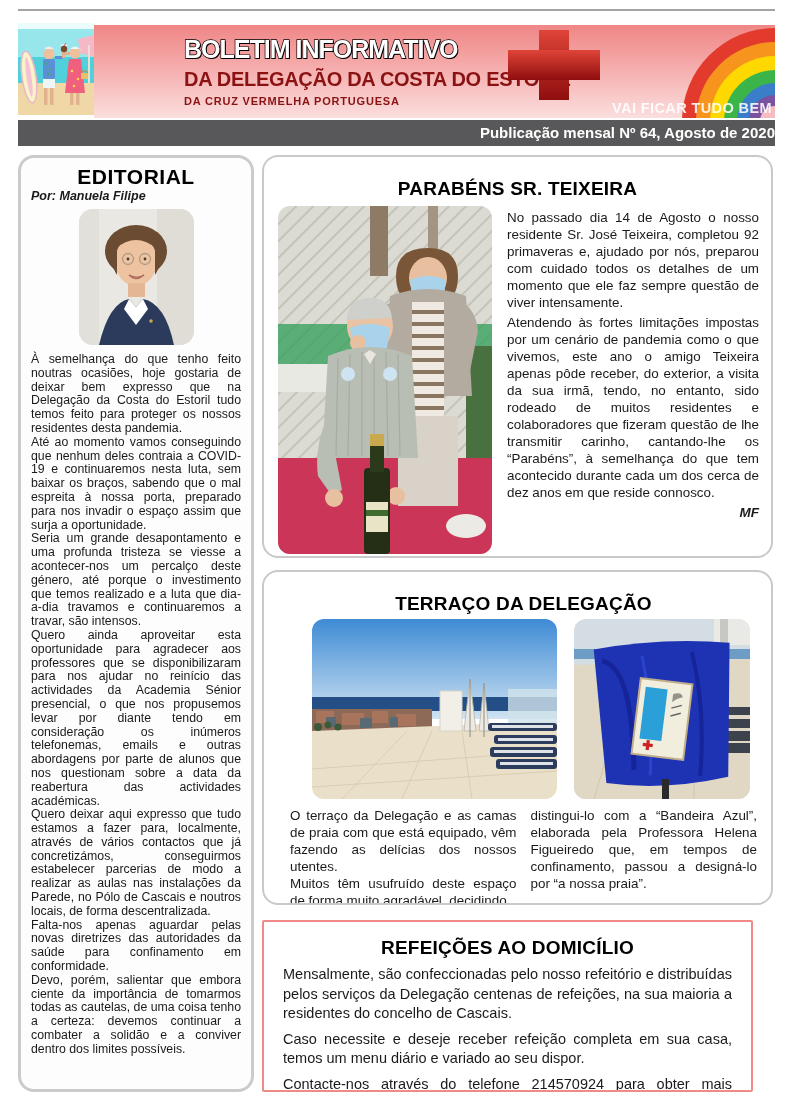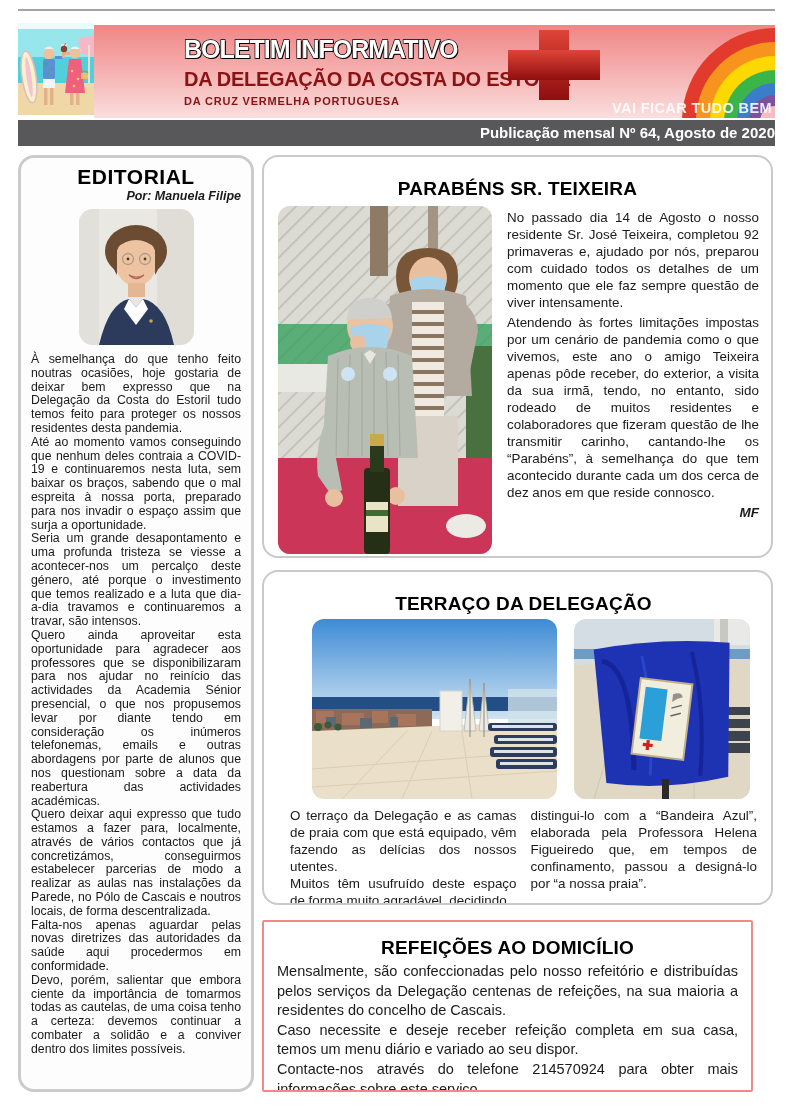--- a/index.html
+++ b/index.html
@@ -38,21 +38,21 @@
 
   
   .box { position:absolute; background:#fff; box-sizing:border-box; border:2px solid #c9c9c9; border-radius:16px; overflow:hidden; }
   .box h2 { margin:21px 6px 4px; text-align:center; font-size:19px; letter-spacing:0.2px; color:#000; }
 
   .editorial-box {
     left:18px; top:155px; width:236px; height:937px;
     border:3px solid #cbcbcb; background:#fdfdfd; padding:5px 10px;
   }
   .editorial-box h2 { margin:2px 0 0; font-size:21px; letter-spacing:0.5px; }
-  .byline { text-align:right; font-weight:bold; font-style:italic; font-size:12.5px; margin-top:0; }
+  .byline { text-align:left; font-weight:bold; font-style:italic; font-size:12.5px; margin-top:0; }
   .portrait { width:115px; height:136px; margin:6px auto 8px; border-radius:14px; overflow:hidden; }
   .editorial-box p { margin:0; font-size:12.3px; line-height:13.8px; text-align:justify; }
 
   .box-teixeira { left:262px; top:155px; width:511px; height:403px; }
   .teixeira-body { display:flex; padding:2px 8px 0 14px; }
   .photo { border-radius:12px; overflow:hidden; flex:none; }
   .teixeira-photo { width:214px; height:348px; }
   .teixeira-text { margin-left:11px; width:265px; }
   .teixeira-text p { margin:4px; font-size:13.4px; line-height:16.9px; text-align:justify; }
   .sig { text-align:right; font-weight:bold; font-style:italic; font-size:13.5px; padding-right:4px; margin-top:2px; }
@@ -60,21 +60,21 @@
   .box-terraco { left:262px; top:570px; width:511px; height:335px;padding-left:12px; }
   .terraco-photos { display:flex; padding-left:36px; }
   .terrace-photo { width:245px; height:180px; }
   .flag-photo { width:176px; height:180px; margin-left:17px; }
   .terraco-cols { display:flex; gap:14px; padding:8px 14px 0; }
   .tcol { width:234px; }
   .tcol p { margin:0; font-size:13.4px; line-height:17px; text-align:justify; }
 
   .box-refeicoes { left:262px; top:920px; width:491px; height:172px; border:2px solid #f08a8a; border-radius:2px; padding:8px 13px; }
   .box-refeicoes h2 { margin:7px 0 3px; }
-  .box-refeicoes p { margin:0; font-size:14.5px; line-height:19.6px; text-align:justify; }
+  .box-refeicoes p { margin:6px; font-size:14.5px; line-height:19.6px; text-align:justify; }
 </style>
 </head>
 <body>
 
 <div class="page">
   <div class="top-rule"></div>
 
   <div class="beach">
     <svg viewBox="0 0 76 92" width="76" height="92">
       <rect width="76" height="92" fill="#eafcfc"></rect>
@@ -173,21 +173,21 @@
         <path d="M20 136 q10 -42 30 -46 l7 8 7 -8 q22 4 31 46 Z" fill="#2c3a5c"></path>
         <path d="M50 90 l7 8 7 -8 5 10 -12 16 -12 -16 Z" fill="#ffffff"></path>
         <circle cx="72" cy="112" r="1.8" fill="#c8a84e"></circle>
       </svg>
     </div>
     <p>À semelhança do que tenho feito noutras ocasiões, hoje gostaria de deixar bem expresso que na Delegação da Costa do Estoril tudo temos feito para proteger os nossos residentes desta pandemia.</p>
     <p>Até ao momento vamos conseguindo que nenhum deles contraia a COVID-19  e continuaremos nesta luta, sem baixar os braços, sabendo que o mal espreita à nossa porta, preparado para nos invadir o espaço assim que surja a oportunidade.</p>
     <p>Seria um grande desapontamento e uma profunda tristeza se viesse a acontecer-nos um percalço deste género, até porque o investimento que temos realizado e a luta que dia-a-dia travamos e continuaremos a travar, são intensos.</p>
     <p>Quero ainda aproveitar esta oportunidade para agradecer aos professores que se disponibilizaram para nos ajudar no reinício das actividades da Academia Sénior presencial, o que nos propusemos levar por diante tendo em consideração os inúmeros telefonemas, emails e outras abordagens por parte de alunos que nos questionam sobre a data da reabertura das actividades académicas.</p>
     <p>Quero deixar aqui expresso que tudo estamos a fazer para, localmente, através de vários contactos que já concretizámos, conseguirmos estabelecer parcerias de modo a realizar as aulas nas instalações da Parede, no Pólo de Cascais e noutros locais, de forma descentralizada.</p>
-    <p>Falta-nos apenas aguardar pelas novas diretrizes das autoridades da saúde aqui procedermos em conformidade.</p>
+    <p>Falta-nos apenas aguardar pelas novas diretrizes das autoridades da saúde para confinamento em conformidade.</p>
     <p>Devo, porém, salientar que embora ciente da importância de tomarmos todas as cautelas, de uma coisa tenho a certeza: devemos continuar a combater a solidão e a conviver dentro dos limites possíveis.</p>
   </div>
 
   <div class="box box-teixeira">
     <h2>PARABÉNS SR. TEIXEIRA</h2>
     <div class="teixeira-body">
       <div class="photo teixeira-photo">
         <svg viewBox="0 0 214 348" width="214" height="348">
           <defs>
             <pattern id="fence" width="12" height="12" patternUnits="userSpaceOnUse" patternTransform="rotate(45)">

